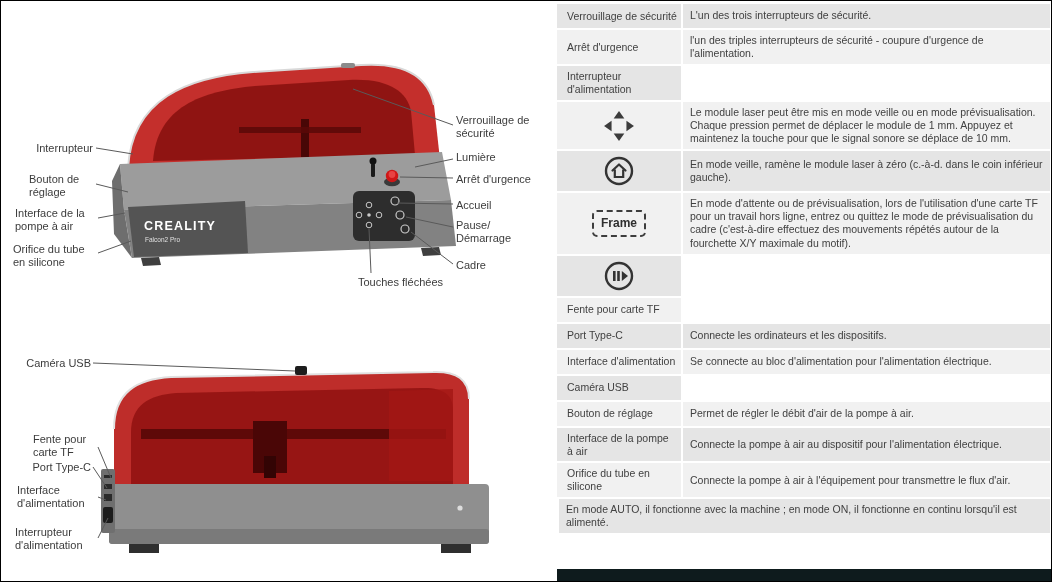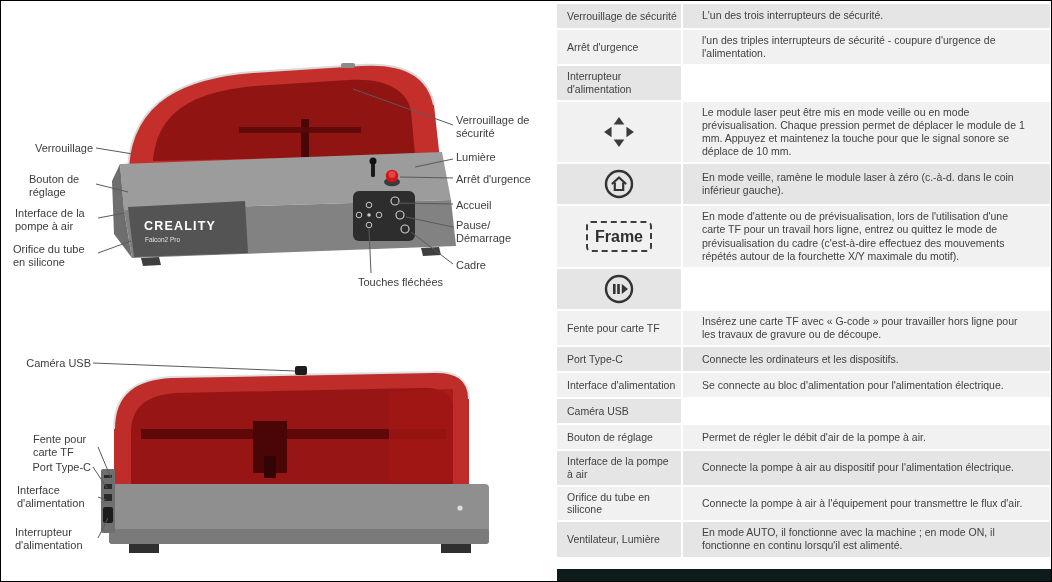--- a/index.html
+++ b/index.html
@@ -19,24 +19,24 @@
   .right-panel { position:absolute; left:556px; top:0; width:496px; height:580px;
                  background:#fff; padding:3px 3px 0 0; }
   .spec-table { display:flex; flex-direction:column; }
   .row { display:flex; margin-bottom:2px; min-height:24px; }
   .row:nth-child(odd)  .cell { background:#e5e5e5; }
   .row:nth-child(even) .cell { background:#f1f1f1; }
   .cell { color:#414141; }
   .cell.term { width:124px; padding:4px 4px 4px 10px; font-size:10.5px;
                display:flex; align-items:center; line-height:1.22; }
   .cell.term.icon-cell { justify-content:center; padding:5px 2px; }
-  .cell.desc { flex:1; margin-left:2px; padding:4px 19px; font-size:10.5px;
+  .cell.desc { flex:1; margin-left:2px; padding:4px 7px; font-size:10.5px;
                display:flex; align-items:center; line-height:1.25; }
   .frame-icon { border:2px dashed #3d3d3d; border-radius:5px; padding:4px 7px;
-                font-size:16px; font-weight:bold; color:#2f2f2f; background:transparent; }
+                font-size:12px; font-weight:bold; color:#2f2f2f; background:transparent; }
   .footer-bar { position:absolute; left:556px; right:0; bottom:0; height:12px;
                 background:#0e1b1d; }
 </style>
 </head>
 <body>
 
 <div class="page">
 
   <div class="diagram-panel">
 
@@ -129,21 +129,21 @@
         <line x1="370" y1="272" x2="368" y2="228"></line>
         <line x1="92" y1="362" x2="294" y2="370"></line>
         <line x1="97" y1="446" x2="110" y2="477"></line>
         <line x1="92" y1="466" x2="106" y2="487"></line>
         <line x1="97" y1="496" x2="105" y2="499"></line>
         <line x1="97" y1="537" x2="107" y2="517"></line>
       </g>
     </svg>
 
     <div class="callout" style="left:455px;top:113px;width:78px;">Verrouillage de sécurité</div>
-    <div class="callout ra" style="left:4px;top:141px;width:88px;">Verrouillage</div>
+    <div class="callout ra" style="left:4px;top:141px;width:88px;">Interrupteur</div>
     <div class="callout" style="left:455px;top:150px;width:90px;">Lumière</div>
     <div class="callout" style="left:455px;top:172px;width:95px;">Arrêt d'urgence</div>
     <div class="callout" style="left:28px;top:172px;width:64px;">Bouton de réglage</div>
     <div class="callout" style="left:455px;top:198px;width:90px;">Accueil</div>
     <div class="callout" style="left:14px;top:206px;width:80px;">Interface de la pompe à air</div>
     <div class="callout" style="left:455px;top:218px;width:66px;">Pause/ Démarrage</div>
     <div class="callout" style="left:12px;top:242px;width:82px;">Orifice du tube en silicone</div>
     <div class="callout" style="left:455px;top:258px;width:90px;">Cadre</div>
     <div class="callout" style="left:332px;top:275px;width:110px;text-align:right;">Touches fléchées</div>
 
@@ -227,23 +227,20 @@
             <rect x="13.2" y="10" width="2.6" height="10" fill="#333"></rect>
             <polygon points="17.8,10 24,15 17.8,20" fill="#333"></polygon>
           </svg>
         </div>
       </div>
 
       <div class="row">
         <div class="cell term">
           <span>Fente pour carte TF</span>
           </div>
-        <div class="cell desc">
-          <span>Insérez une carte TF avec « G-code » pour travailler hors ligne pour les travaux de gravure ou de découpe.</span>
-          </div>
       </div>
 
       <div class="row">
         <div class="cell term">
           <span>Port Type-C</span>
           </div>
         <div class="cell desc">
           <span>Connecte les ordinateurs et les dispositifs.</span>
           </div>
       </div>
@@ -284,23 +281,20 @@
       <div class="row">
         <div class="cell term">
           <span>Orifice du tube en silicone</span>
           </div>
         <div class="cell desc">
           <span>Connecte la pompe à air à l'équipement pour transmettre le flux d'air.</span>
           </div>
       </div>
 
       <div class="row">
-        <div class="cell term">
-          <span>Ventilateur, Lumière</span>
-          </div>
         <div class="cell desc">
           <span>En mode AUTO, il fonctionne avec la machine ; en mode ON, il fonctionne en continu lorsqu'il est alimenté.</span>
           </div>
       </div>
 
     </div>
   </div>
 
   <div class="footer-bar"></div>
 </div>

